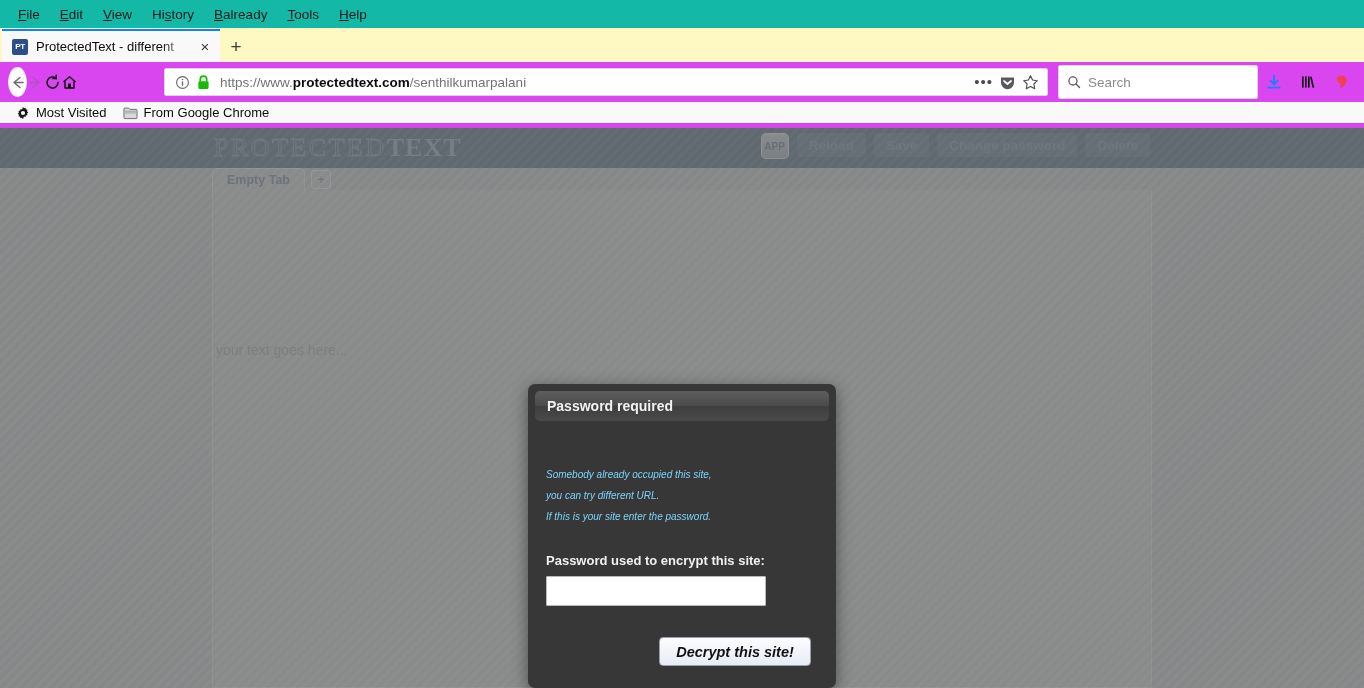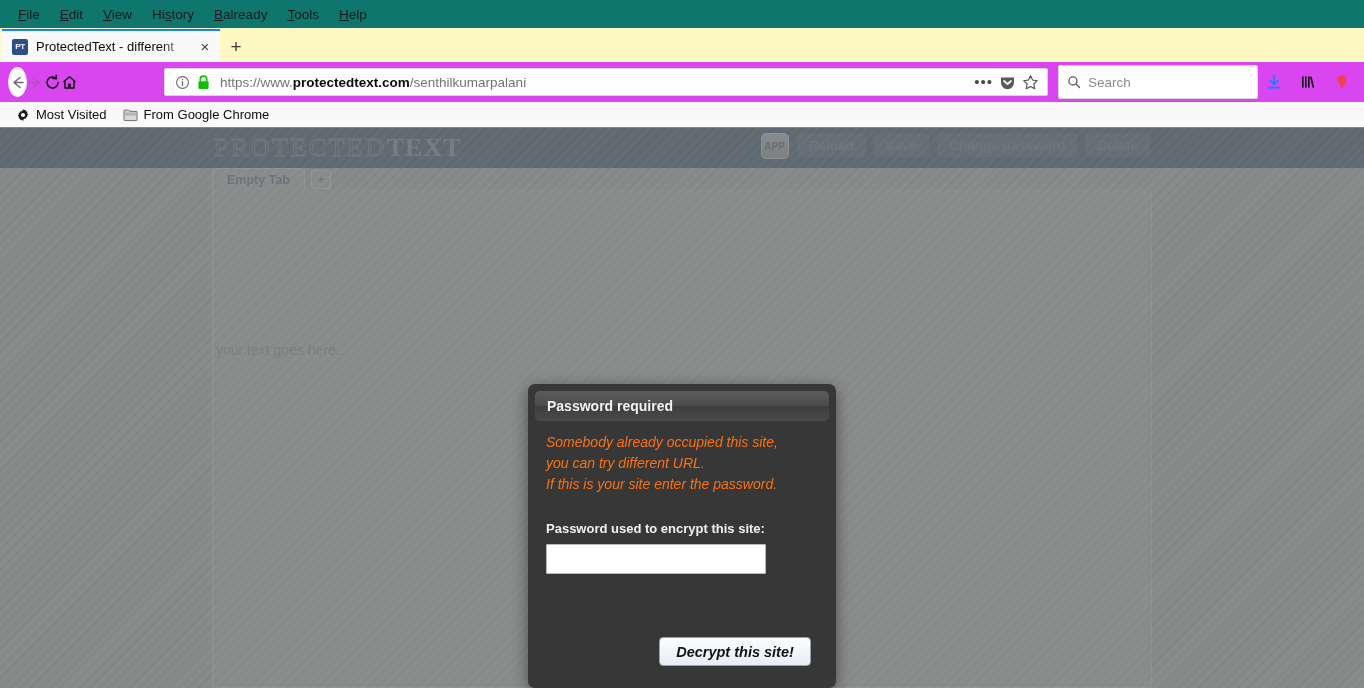--- a/index.html
+++ b/index.html
@@ -9,21 +9,21 @@
     overflow: hidden;
     font-family: "Liberation Sans", sans-serif;
     background: #fff;
   }
 
   
   .browser { width: 1364px; height: 688px; position: relative; }
 
   
   .menubar {
-    height: 28px; background: #0f766e;
+    height: 28px; background: #14b8a6;
     display: flex; align-items: center;
     padding-left: 8px; gap: 0px;
     border-bottom: 0px solid #d8d8d8;
   }
   .menu-item {
     font-size: 13.5px; color: #1a1a1a;
     padding: 3px 10px; cursor: default;
     white-space: nowrap;
   }
   .menu-item u { text-decoration: underline; }
@@ -105,21 +105,21 @@
   .search-ph { font-size: 13.5px; color: #8b8b8f; }
 
   .nav-right { margin-left: auto; display: flex; align-items: center; gap: 2px; padding-right: 2px;}
   .nav-right .navbtn { width: 32px; }
 
   
   .bookmarksbar {
     height: 26px; background: #f9f9fa;
     display: flex; align-items: center; gap: 4px;
     padding-left: 10px;
-    border-bottom: 1px solid #d946ef;
+    border-bottom: 5px solid #d946ef;
   }
   .bm {
     display: flex; align-items: center; gap: 6px;
     font-size: 13px; color: #0c0c0d; padding: 2px 6px;
   }
 
   
   .page {
     position: absolute; top: 128px; left: 0;
     width: 1364px; height: 560px;
@@ -228,22 +228,23 @@
     background: linear-gradient(#5d5d5d, #4b4b4b 48%, #3e3e3e 52%, #4a4a4a);
     border-radius: 5px;
     display: flex; align-items: center;
     padding-left: 12px;
   }
   .modal-title {
     font-size: 14px; font-weight: bold; color: #f2f2f2;
   }
   .modal-body { position: absolute; left: 18px; top: 48px; width: 276px; }
   .modal-msg {
-    font-size: 14px; font-style: italic; color: #f97316;
+    font-size: 10px; font-style: italic; color: #7dd3fc;
     line-height: 21px;
+    margin-top: 32px;
   }
   .field-label {
     margin-top: 26px;
     font-size: 13px; font-weight: bold; color: #f0f0f0;
   }
   .pw-input {
     margin-top: 8px;
     width: 220px; height: 30px;
     background: #fff; border: 1px solid #b9b9b9;
     border-radius: 1px;

